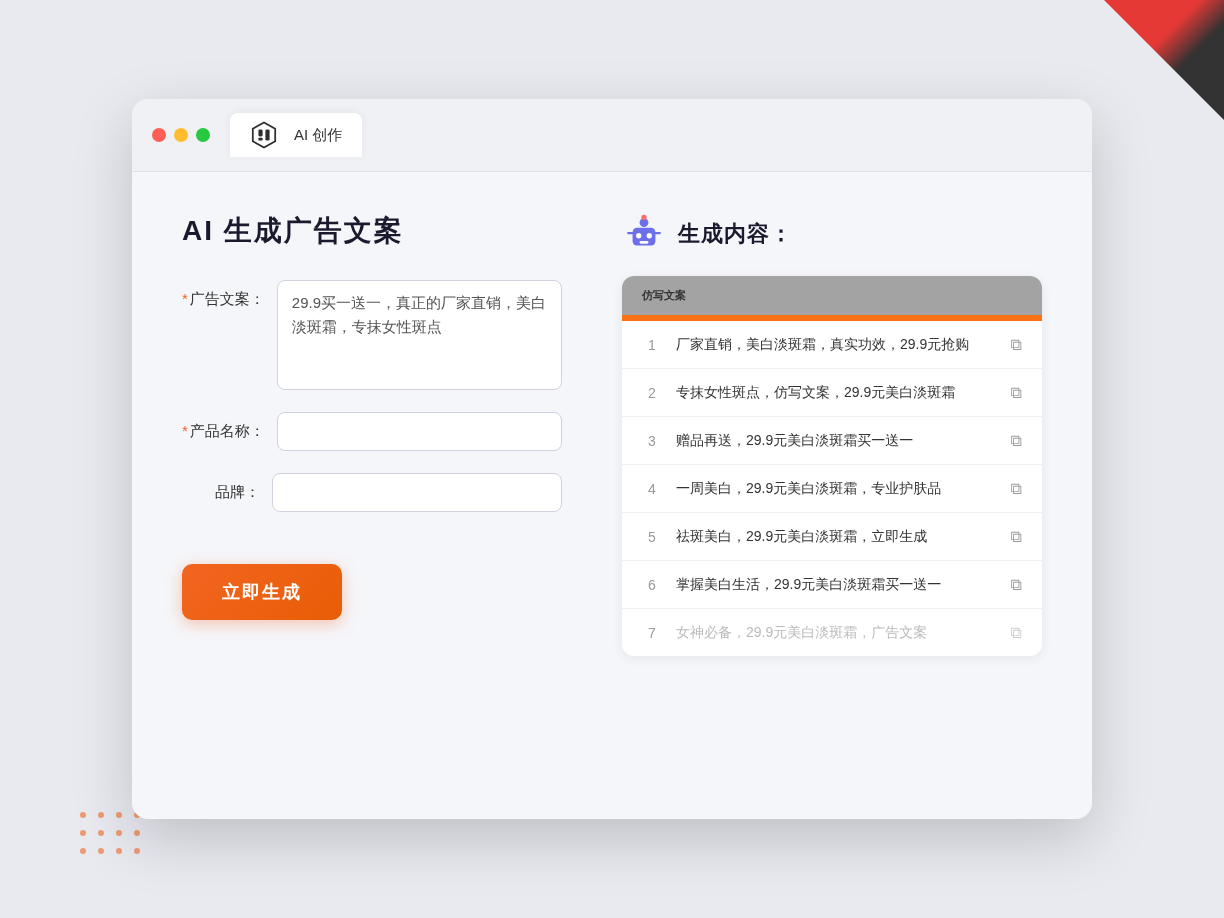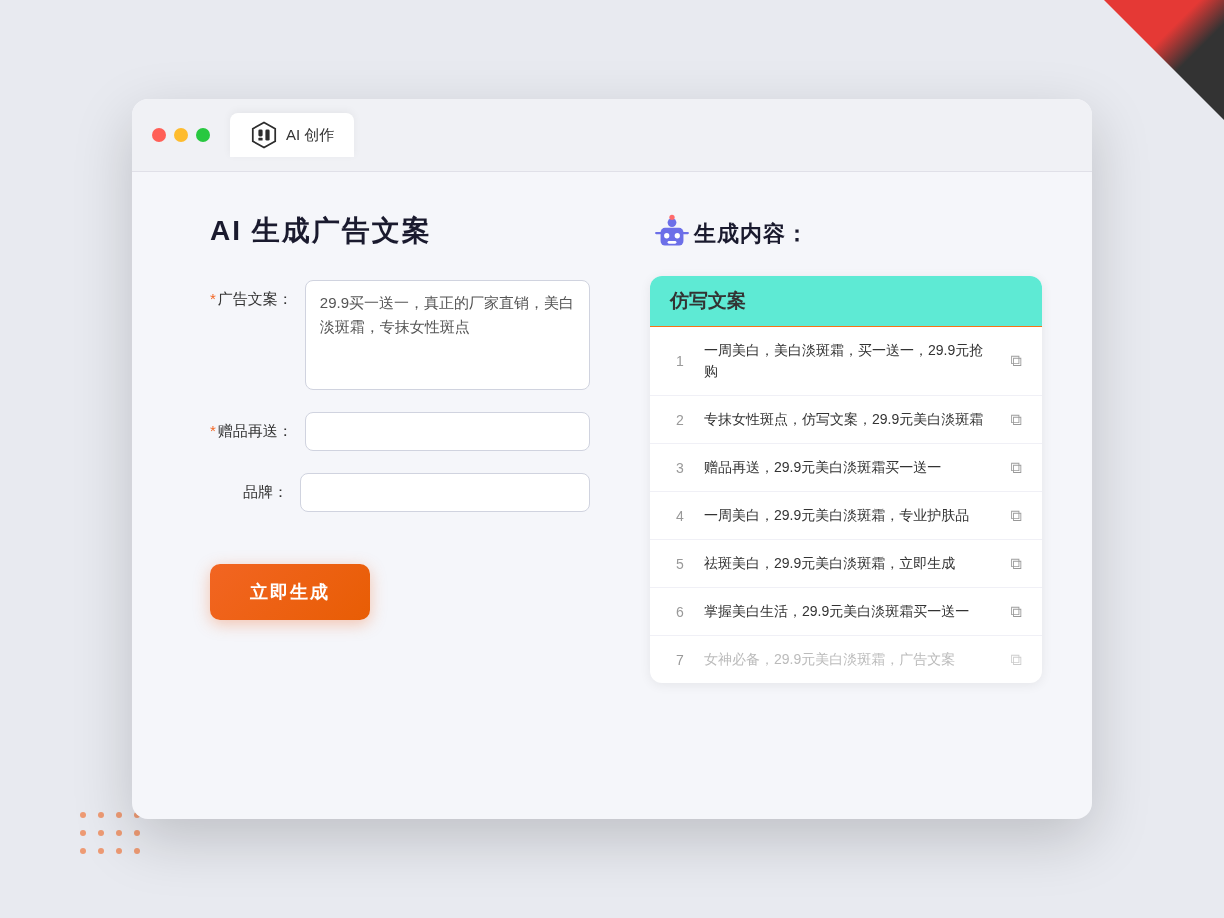--- a/index.html
+++ b/index.html
@@ -93,28 +93,28 @@
     
     .ai-logo {
       width: 28px;
       height: 28px;
     }
 
     .tab-title {
       font-size: 15px;
       color: #333;
       font-weight: 500;
+      margin-left: 8px;
     }
 
     
     .main-content {
       display: flex;
       padding: 40px 50px;
       gap: 60px;
-      margin-left: 28px;
     }
 
     
     .left-panel {
       flex: 0 0 380px;
     }
 
     .page-title {
       font-size: 28px;
       font-weight: 700;
@@ -178,20 +178,21 @@
     }
 
     
     .right-panel {
       flex: 1;
     }
 
     .result-header {
       display: flex;
       align-items: center;
+      gap: 12px;
       margin-bottom: 20px;
     }
 
     .robot-icon {
       width: 44px;
       height: 44px;
     }
 
     .result-title {
       font-size: 22px;
@@ -201,26 +202,26 @@
     }
 
     .result-table {
       background: #fff;
       border-radius: 12px;
       overflow: hidden;
       box-shadow: 0 2px 12px rgba(0,0,0,0.07);
     }
 
     .table-header {
-      background: #5eead4;
+      background: #a3a3a3;
       padding: 12px 20px;
-      font-size: 19px;
+      font-size: 11px;
       font-weight: 600;
       color: #333;
-      border-bottom: 1px solid #f97316;
+      border-bottom: 6px solid #f97316;
     }
 
     .table-row {
       display: flex;
       align-items: center;
       padding: 13px 20px;
       border-bottom: 1px solid #f0f0f6;
       gap: 14px;
     }
 
@@ -295,21 +296,21 @@
       <div class="form-group">
         <label class="form-label">
           <span class="required-star">*</span><span>广告文案：</span>
         </label>
         <textarea class="form-input" style="">29.9买一送一，真正的厂家直销，美白淡斑霜，专抹女性斑点</textarea>
       </div>
 
       
       <div class="form-group">
         <label class="form-label">
-          <span class="required-star">*</span><span>赠品再送：</span>
+          <span class="required-star">*</span><span>产品名称：</span>
         </label>
         <input type="text" class="form-input" style="">
       </div>
 
       
       <div class="form-group">
         <label class="form-label">
           <span>品牌：</span>
         </label>
         <input type="text" class="form-input" style="">
@@ -338,21 +339,21 @@
       </div>
 
       <div class="result-table">
         <div class="table-header">
           <span>仿写文案</span>
         </div>
 
         <div id="results-container">
             <div class="table-row">
               <span class="row-num">1</span>
-              <span class="row-text">一周美白，美白淡斑霜，买一送一，29.9元抢购</span>
+              <span class="row-text">厂家直销，美白淡斑霜，真实功效，29.9元抢购</span>
               <span style="cursor: pointer; opacity: 0.4; font-size: 16px;">⧉</span>
             </div>
             <div class="table-row">
               <span class="row-num">2</span>
               <span class="row-text">专抹女性斑点，仿写文案，29.9元美白淡斑霜</span>
               <span style="cursor: pointer; opacity: 0.4; font-size: 16px;">⧉</span>
             </div>
             <div class="table-row">
               <span class="row-num">3</span>
               <span class="row-text">赠品再送，29.9元美白淡斑霜买一送一</span>

